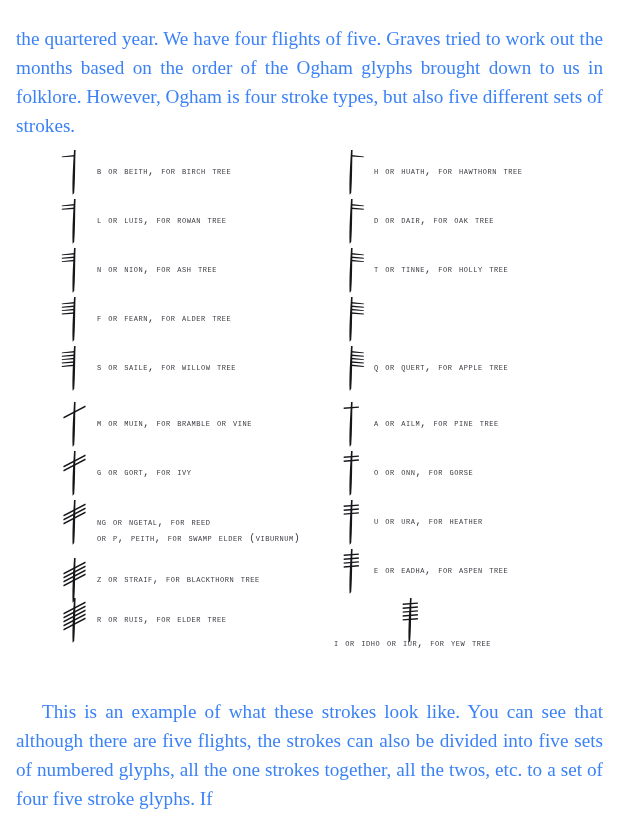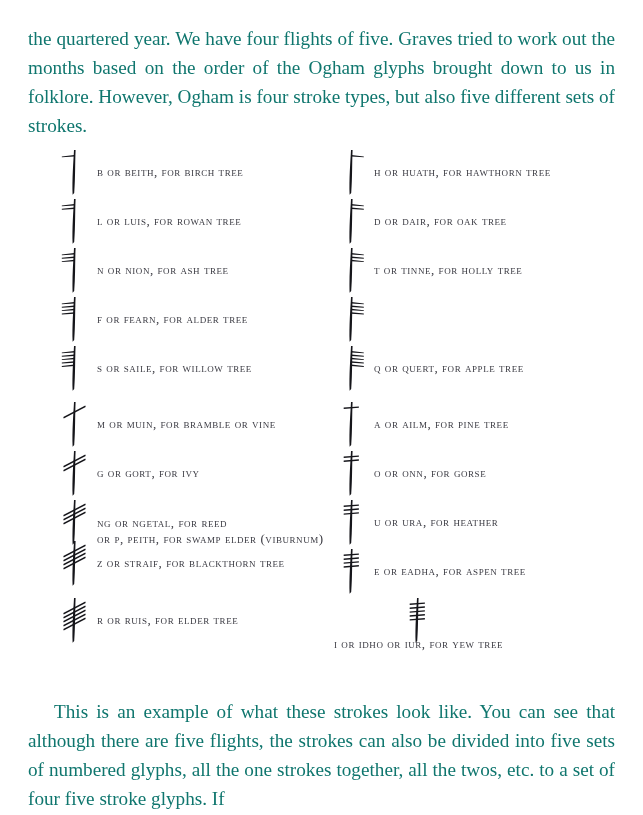--- a/index.html
+++ b/index.html
@@ -11,25 +11,25 @@
     width: 643px;
     height: 815px;
     position: relative;
     overflow: hidden;
     font-family: "Liberation Serif", "DejaVu Serif", serif;
   }
 
   
   .para {
     position: absolute;
-    left: 28px;
+    left: 16px;
     width: 587px;
     font-size: 19.2px;
     line-height: 28.8px;
-    color: #0f766e;
+    color: #3b82f6;
     text-align: justify;
     text-justify: inter-word;
     font-family: "Liberation Serif", "DejaVu Serif", serif;
   }
   .para.top { top: 6px; }
   .para.bottom { top: 679px; }
   .para .indent { display: inline-block; width: 26px; }
 
   
   #glyph-region {
@@ -55,22 +55,22 @@
     position: relative;
   }
   .glyph-cell svg {
     display: block;
     position: absolute;
     left: 0;
     top: 0;
   }
   .glyph-label {
     color: #3a3a42;
-    font-family: Liberation Serif, serif;
-    font-size: 13px;
+    font-family: Liberation Mono, monospace;
+    font-size: 10px;
     letter-spacing: 0.55px;
     font-variant: small-caps;
     text-transform: lowercase;
     white-space: nowrap;
     line-height: 15.5px;
     padding-left: 2px;
   }
   .glyph-label .two-line { display: block; }
 </style>
 </head>
@@ -241,21 +241,21 @@
             <path d="M8.3 17 L30.3 5.5 L30.7 7 L8.700000000000001 18.5 Z" fill="#15151a"></path>
             <path d="M8.3 21 L30.3 9.5 L30.7 11 L8.700000000000001 22.5 Z" fill="#15151a"></path>
             <path d="M8.3 25 L30.3 13.5 L30.7 15 L8.700000000000001 26.5 Z" fill="#15151a"></path>
           </svg>
         </div>
         <div class="glyph-label">
           <span class="two-line">NG or Ngetal, for Reed</span>
           <span class="two-line">or P, Peith, for Swamp Elder (Viburnum)</span>
         </div>
       </div>
-      <div class="glyph-row" style="top: 139px;">
+      <div class="glyph-row" style="top: 156px;">
         <div class="glyph-cell">
           <svg width="40" height="48" viewBox="0 0 40 48" xmlns="http://www.w3.org/2000/svg">
             <path d="M20.6 2 C20.0 14, 20.4 30, 19.2 45 L17.6 46.8 C17.0 31, 18.4 14, 19.0 2 Z" fill="#15151a"></path>
             <path d="M8.3 17 L30.3 5.5 L30.7 7 L8.700000000000001 18.5 Z" fill="#15151a"></path>
             <path d="M8.3 21 L30.3 9.5 L30.7 11 L8.700000000000001 22.5 Z" fill="#15151a"></path>
             <path d="M8.3 25 L30.3 13.5 L30.7 15 L8.700000000000001 26.5 Z" fill="#15151a"></path>
             <path d="M8.3 29 L30.3 17.5 L30.7 19 L8.700000000000001 30.5 Z" fill="#15151a"></path>
           </svg>
         </div>
         <div class="glyph-label">

